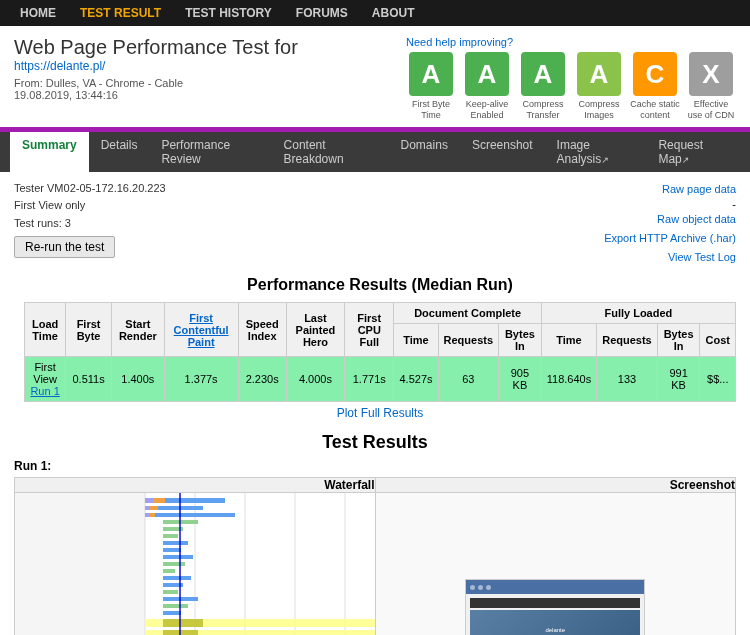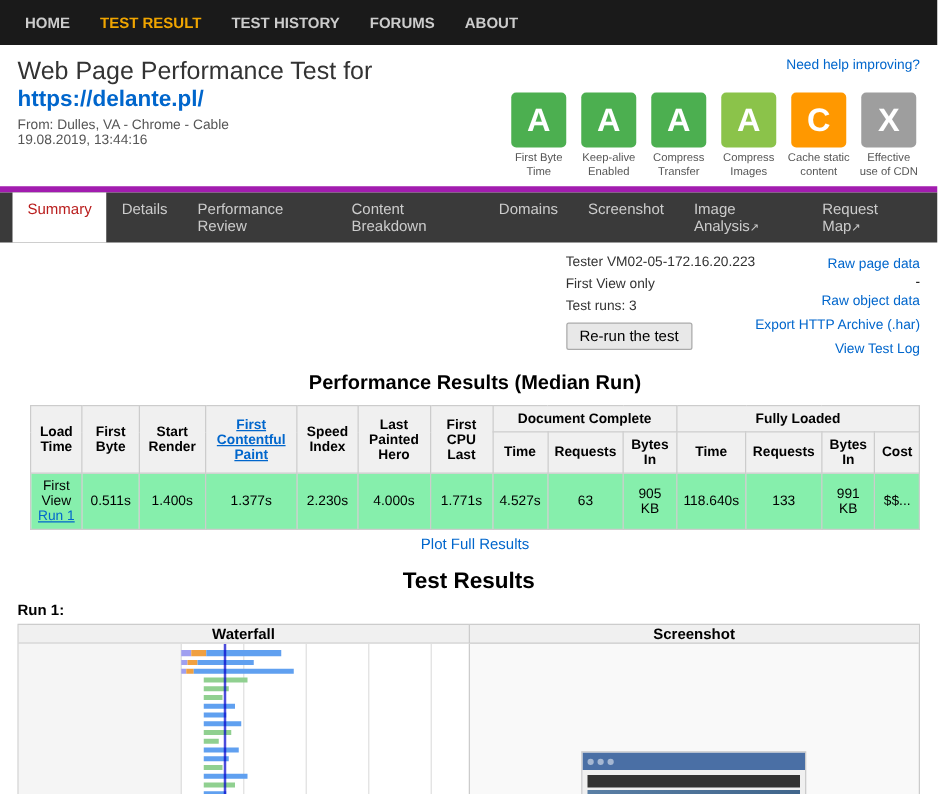--- a/index.html
+++ b/index.html
@@ -1,51 +1,51 @@
 <!DOCTYPE html>
 <html><head>
   <meta charset="utf-8">
   <style>
     * { margin: 0; padding: 0; box-sizing: border-box; }
     body { font-family: Arial, sans-serif; font-size: 12px; background: #fff; width: 750px; }
 
     
-    .nav { background: #1a1a1a; display: flex; align-items: center; height: 36px; padding: 0 8px; gap: 0; }
+    .nav { background: #1a1a1a; display: flex; align-items: center; height: 26px; padding: 0 8px; gap: 0; }
     .nav-item { color: #ccc; text-decoration: none; padding: 0 12px; font-size: 12px; font-weight: bold; line-height: 28px; }
     .nav-item.active { color: #f0a500; }
 
     
     .header { padding: 10px 14px 6px; border-bottom: 5px solid #a21caf; }
     .header-top { display: flex; align-items: flex-start; justify-content: space-between; }
     .header-left h1 { font-size: 20px; font-weight: normal; color: #333; }
-    .header-left a { color: #0066cc; font-size: 18px; text-decoration: none; font-weight: bold; }
+    .header-left a { color: #0066cc; font-size: 12px; text-decoration: none; }
     .header-left .from-info { font-size: 11px; color: #555; margin-top: 4px; }
     .help-link { font-size: 11px; color: #0066cc; text-decoration: none; }
 
     
     .grades { display: flex; gap: 6px; align-items: flex-start; margin-top: 4px; }
     .grade-item { display: flex; flex-direction: column; align-items: center; font-size: 10px; color: #555; }
     .grade-label { font-size: 9px; text-align: center; max-width: 50px; line-height: 1.2; margin-top: 3px; }
     .grade-badge { width: 44px; height: 44px; display: flex; align-items: center; justify-content: center; font-size: 26px; font-weight: bold; color: #fff; border-radius: 4px; }
     .grade-a { background: #4caf50; }
     .grade-a2 { background: #4caf50; }
     .grade-a3 { background: #4caf50; }
     .grade-a4 { background: #8bc34a; }
     .grade-c { background: #ff9800; }
     .grade-x { background: #9e9e9e; }
 
     
     .tabs { background: #3a3a3a; display: flex; padding: 0 10px; }
     .tab { color: #ccc; padding: 6px 12px; font-size: 12px; cursor: pointer; text-decoration: none; }
-    .tab.active { background: #fff; color: #b91c1c; }
+    .tab.active { background: #fff; color: #15803d; font-weight: bold; }
     .tab-ext::after { content: '↗'; font-size: 9px; }
 
     
     .content { padding: 8px 14px; }
-    .meta-row { display: flex; justify-content: flex-end; align-items: flex-start; }
+    .meta-row { display: flex; justify-content: space-between; align-items: flex-start; }
     .meta-left { font-size: 11px; color: #333; line-height: 1.6; }
     .meta-right { font-size: 11px; }
     .meta-right a { color: #0066cc; text-decoration: none; display: block; text-align: right; line-height: 1.7; }
     .rerun-btn { background: #e8e8e8; border: 1px solid #aaa; padding: 3px 10px; font-size: 12px; cursor: pointer; border-radius: 2px; margin-top: 4px; }
 
     
     .perf-section { margin-top: 10px; padding-left: 10px; }
     .perf-title { text-align: center; font-size: 16px; font-weight: bold; margin-bottom: 8px; }
     .perf-table { width: 100%; border-collapse: collapse; font-size: 11px; }
     .perf-table th, .perf-table td { border: 1px solid #ccc; padding: 4px 5px; text-align: center; }
@@ -55,21 +55,21 @@
     .perf-table a { color: #0066cc; text-decoration: underline; }
     .col-header-link { color: #0066cc; text-decoration: underline; cursor: pointer; }
     .plot-link { text-align: center; margin-top: 4px; }
     .plot-link a { color: #0066cc; font-size: 12px; }
 
     
     .results-title { font-size: 18px; font-weight: bold; text-align: center; margin: 12px 0 6px; }
     .run-label { font-size: 12px; font-weight: bold; margin-bottom: 4px; }
     .waterfall-section { border: 1px solid #ccc; background: #f9f9f9; }
     .waterfall-header { display: flex; }
-    .wf-col { flex: 1; text-align: center; font-size: 12px; font-weight: bold; padding: 0; background: #f0f0f0; border-bottom: 1px solid #ccc; }
+    .wf-col { flex: 1; text-align: right; font-size: 12px; font-weight: bold; padding: 0; background: #f0f0f0; border-bottom: 1px solid #ccc; }
     .wf-col:first-child { border-right: 1px solid #ccc; }
     .wf-body { display: flex; height: 210px; }
     .wf-waterfall { flex: 1; border-right: 1px solid #ccc; overflow: hidden; position: relative; background: #fff; }
     .wf-screenshot { flex: 1; display: flex; align-items: flex-end; justify-content: center; padding-bottom: 4px; }
     
     
     .ss-placeholder { width: 180px; height: 120px; border: 1px solid #ccc; background: #e8e8f0; display: flex; flex-direction: column; overflow: hidden; }
     .ss-top-bar { height: 14px; background: #4a6fa5; display: flex; align-items: center; padding: 0 4px; gap: 3px; }
     .ss-dot { width: 5px; height: 5px; border-radius: 50%; background: rgba(255,255,255,0.5); }
     .ss-content { flex: 1; background: #f0f0f0; padding: 4px; }
@@ -95,21 +95,21 @@
     <div class="header-left">
       <h1>
         <span>Web Page Performance Test for</span>
       </h1>
       <a>https://delante.pl/</a>
       <div class="from-info">
         <div>From: Dulles, VA - Chrome - Cable</div>
         <div>19.08.2019, 13:44:16</div>
       </div>
     </div>
-    <div style="display:flex; flex-direction:column; align-items:flex-end;gap:12px;">
+    <div style="display:flex; flex-direction:column; ">
       <a class="help-link">Need help improving?</a>
       <div class="grades">
         <div class="grade-item">
           <div class="grade-badge grade-a">A</div>
           <div class="grade-label">First Byte Time</div>
         </div>
         <div class="grade-item">
           <div class="grade-badge grade-a2">A</div>
           <div class="grade-label">Keep-alive Enabled</div>
         </div>
@@ -171,21 +171,21 @@
     <div class="perf-title">Performance Results (Median Run)</div>
     <table class="perf-table">
       <thead>
         <tr>
           <th rowspan="2"><span>Load Time</span></th>
           <th rowspan="2"><span>First Byte</span></th>
           <th rowspan="2"><span>Start Render</span></th>
           <th rowspan="2"><a class="col-header-link">First Contentful Paint</a></th>
           <th rowspan="2"><span>Speed Index</span></th>
           <th rowspan="2"><span>Last Painted Hero</span></th>
-          <th rowspan="2"><span>First CPU Last</span></th>
+          <th rowspan="2"><span>First CPU Full</span></th>
           <th colspan="3" class="th-span2">Document Complete</th>
           <th colspan="4" class="th-span2">Fully Loaded</th>
         </tr>
         <tr>
           <th>Time</th>
           <th>Requests</th>
           <th>Bytes In</th>
           <th>Time</th>
           <th>Requests</th>
           <th>Bytes In</th>

